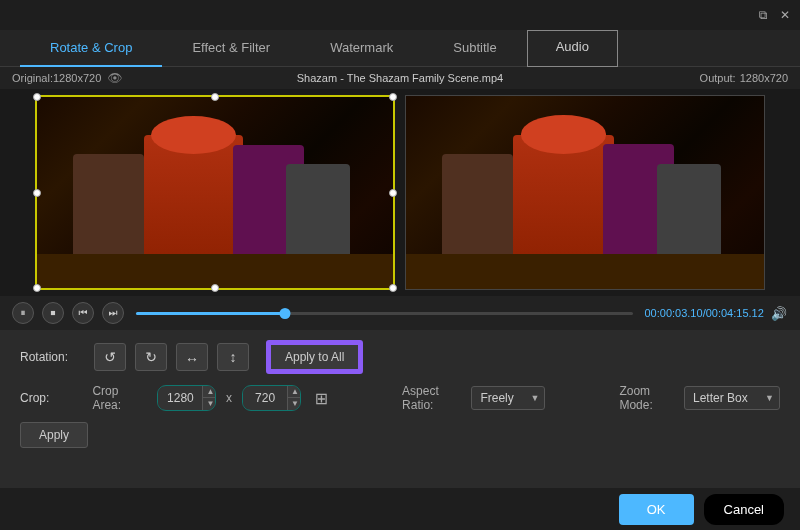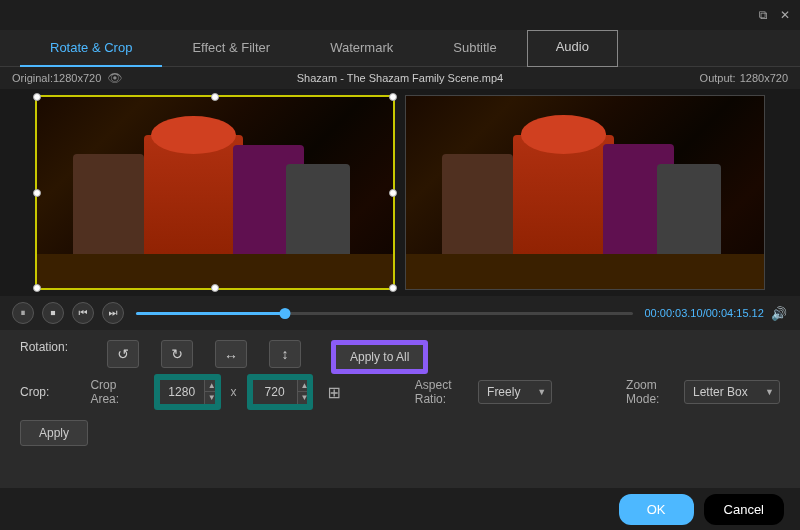--- a/index.html
+++ b/index.html
@@ -161,22 +161,23 @@
       font-size: 13px;
     }
 
     
     .controls-panel {
       background: #2b2b2b;
       padding: 10px 20px;
     }
     .rotation-row {
       display: flex;
-      align-items: flex-start;
-      gap: 22px;
+      align-items: center;
+      gap: 9px;
+      margin-bottom: 10px;
     }
     .rotation-label {
       color: #ccc;
       font-size: 12px;
       width: 65px;
     }
     .rot-btn {
       width: 32px;
       height: 28px;
       background: #3a3a3a;
@@ -210,22 +211,22 @@
       font-size: 12px;
       width: 65px;
     }
     .crop-area-label {
       color: #aaa;
       font-size: 12px;
     }
     .num-input-wrap {
       display: flex;
       align-items: center;
-      border: 6px solid #0f766e;
-      border-radius: 3px;
+      border: 1px solid #0f766e;
+      border-radius: 9px;
       background: #333;
       overflow: hidden;
     }
     .num-input {
       width: 44px;
       background: #333;
       border: none;
       color: #ccc;
       text-align: center;
       font-size: 12px;
@@ -327,21 +328,21 @@
       display: flex;
       align-items: center;
       justify-content: flex-end;
       padding: 0 16px;
       gap: 10px;
     }
     .ok-btn {
       background: #4db8ff;
       color: #fff;
       border: none;
-      border-radius: 12px;
+      border-radius: 4px;
       padding: 8px 28px;
       font-size: 13px;
       cursor: pointer;
       font-weight: 500;
     }
     .cancel-btn {
       background: #000000;
       color: #fff;
       border: none;
       border-radius: 12px;

